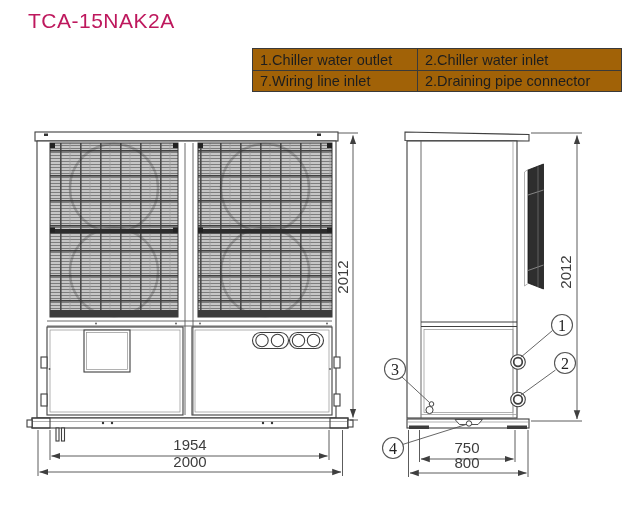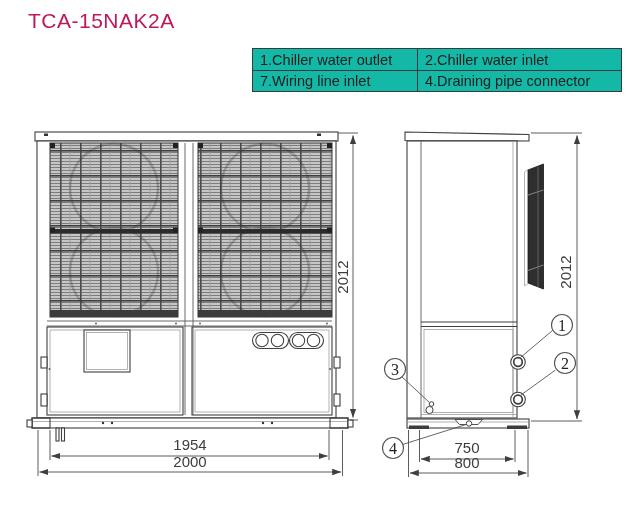--- a/index.html
+++ b/index.html
@@ -3,21 +3,21 @@
 <meta charset="utf-8">
 <style>
   html,body{margin:0;padding:0;background:#fff;}
   body{width:626px;height:526px;position:relative;overflow:hidden;
        font-family:"Liberation Sans",sans-serif;}
   .page-title{position:absolute;left:28px;top:9px;font-size:21px;color:#be185d;
        letter-spacing:.5px;}
   .legend{position:absolute;left:252px;top:48px;width:370px;height:44px;
        border:1.5px solid #3a3a3a;display:grid;
        grid-template-columns:164px 1fr;grid-template-rows:1fr 1fr;
-       box-sizing:border-box;background:#14b8a6;}
+       box-sizing:border-box;background:#a16207;}
   .legend .cell{font-size:14.5px;color:#1e1e1e;line-height:20px;
        padding:0 0 0 7px;display:flex;align-items:center;white-space:nowrap;
        box-sizing:border-box;}
   .legend .c2{border-left:1px solid #3a3a3a;}
   .legend .r2{border-top:1px solid #3a3a3a;}
   svg{position:absolute;left:0;top:0;}
   .ln{stroke:#3f3f3f;stroke-width:1.1;fill:none;}
   .wf{stroke:#3f3f3f;stroke-width:1.1;fill:#fff;}
   .thin{stroke:#909090;stroke-width:.7;fill:none;}
   .mid{stroke:#5a5a5a;stroke-width:.9;fill:none;}
@@ -28,21 +28,21 @@
 </style>
 </head>
 <body>
 
 <div class="page-title">TCA-15NAK2A</div>
 
 <div class="legend">
   <div class="cell c1 r1">1.Chiller water outlet</div>
   <div class="cell c2 r1">2.Chiller water inlet</div>
   <div class="cell c1 r2">7.Wiring line inlet</div>
-  <div class="cell c2 r2">4.Draining pipe connector</div>
+  <div class="cell c2 r2">2.Draining pipe connector</div>
 </div>
 
 <svg width="626" height="526" viewBox="0 0 626 526">
   <defs>
     <marker id="arr" viewBox="0 0 10 10" refX="9.3" refY="5" markerWidth="9.5" markerHeight="9.5" markerUnits="userSpaceOnUse" orient="auto-start-reverse">
       <path d="M0,1.6 L9.6,5 L0,8.4 z" fill="#3f3f3f"></path>
     </marker>
     <pattern id="grl" width="20" height="25" patternUnits="userSpaceOnUse">
       <rect width="20" height="25" fill="#c6c6c6"></rect>
       <path d="M0 2.5H20M0 5.5H20M0 8.5H20M0 11.5H20M0 14.5H20M0 17.5H20M0 20.5H20M0 23.5H20" stroke="#7d7d7d" stroke-width="1"></path>

